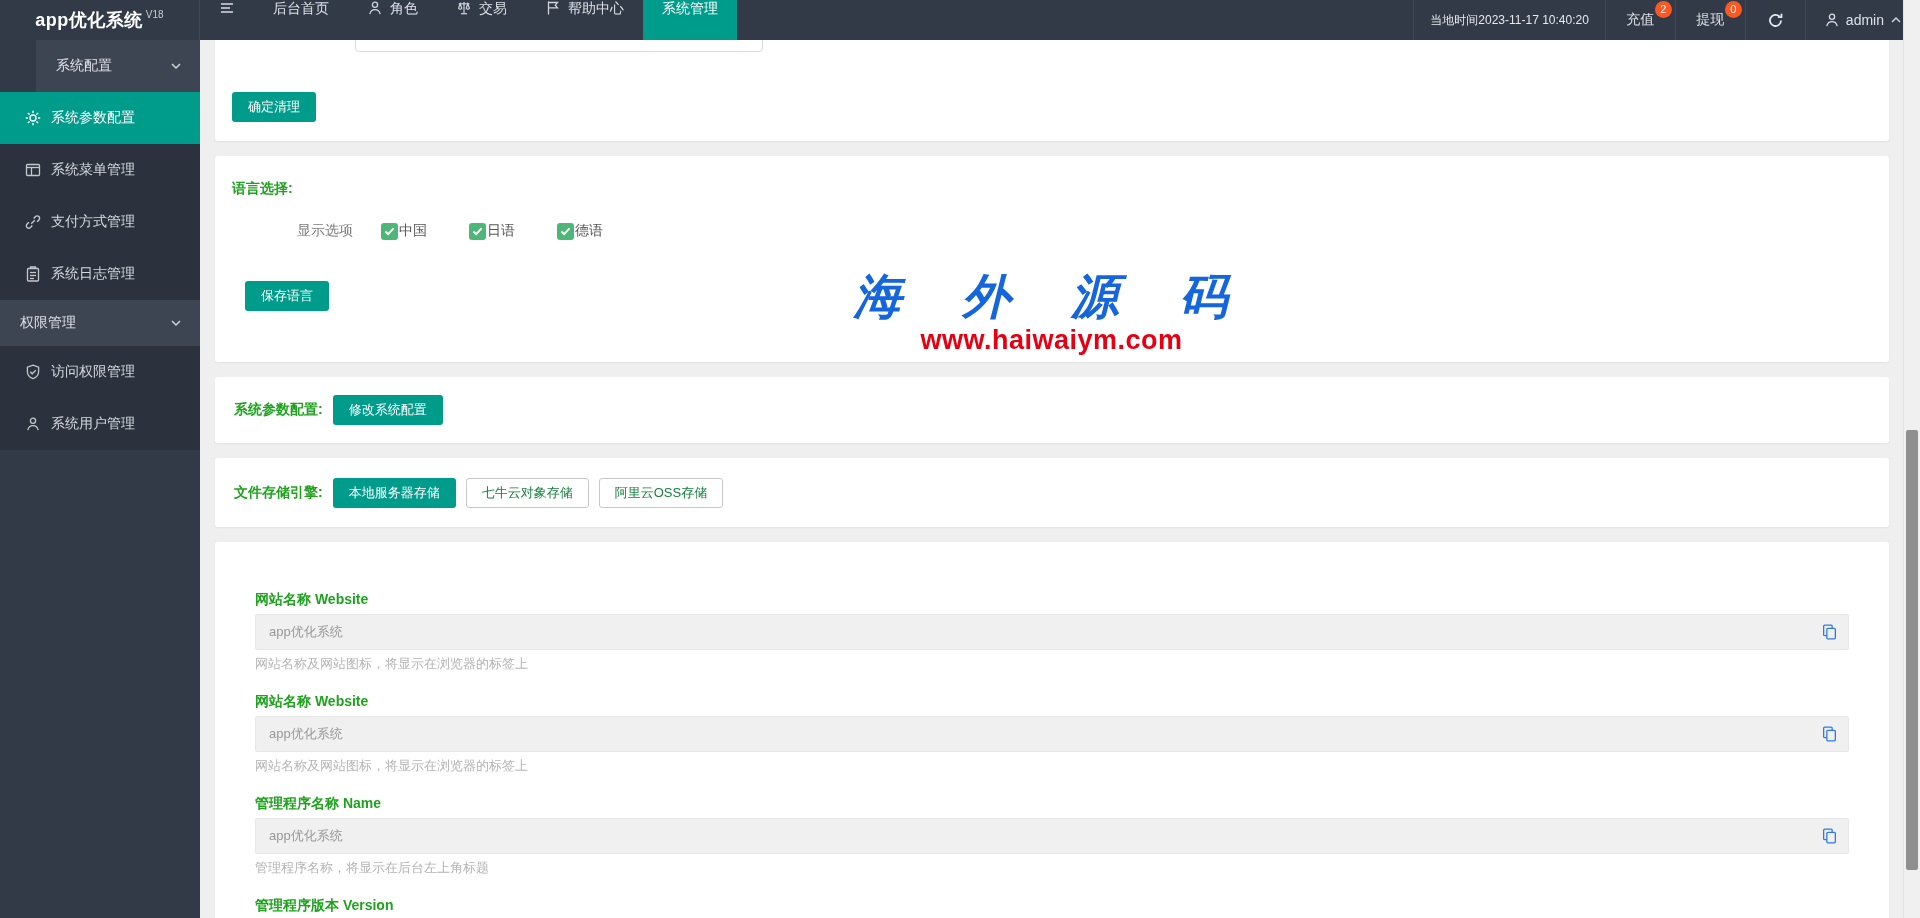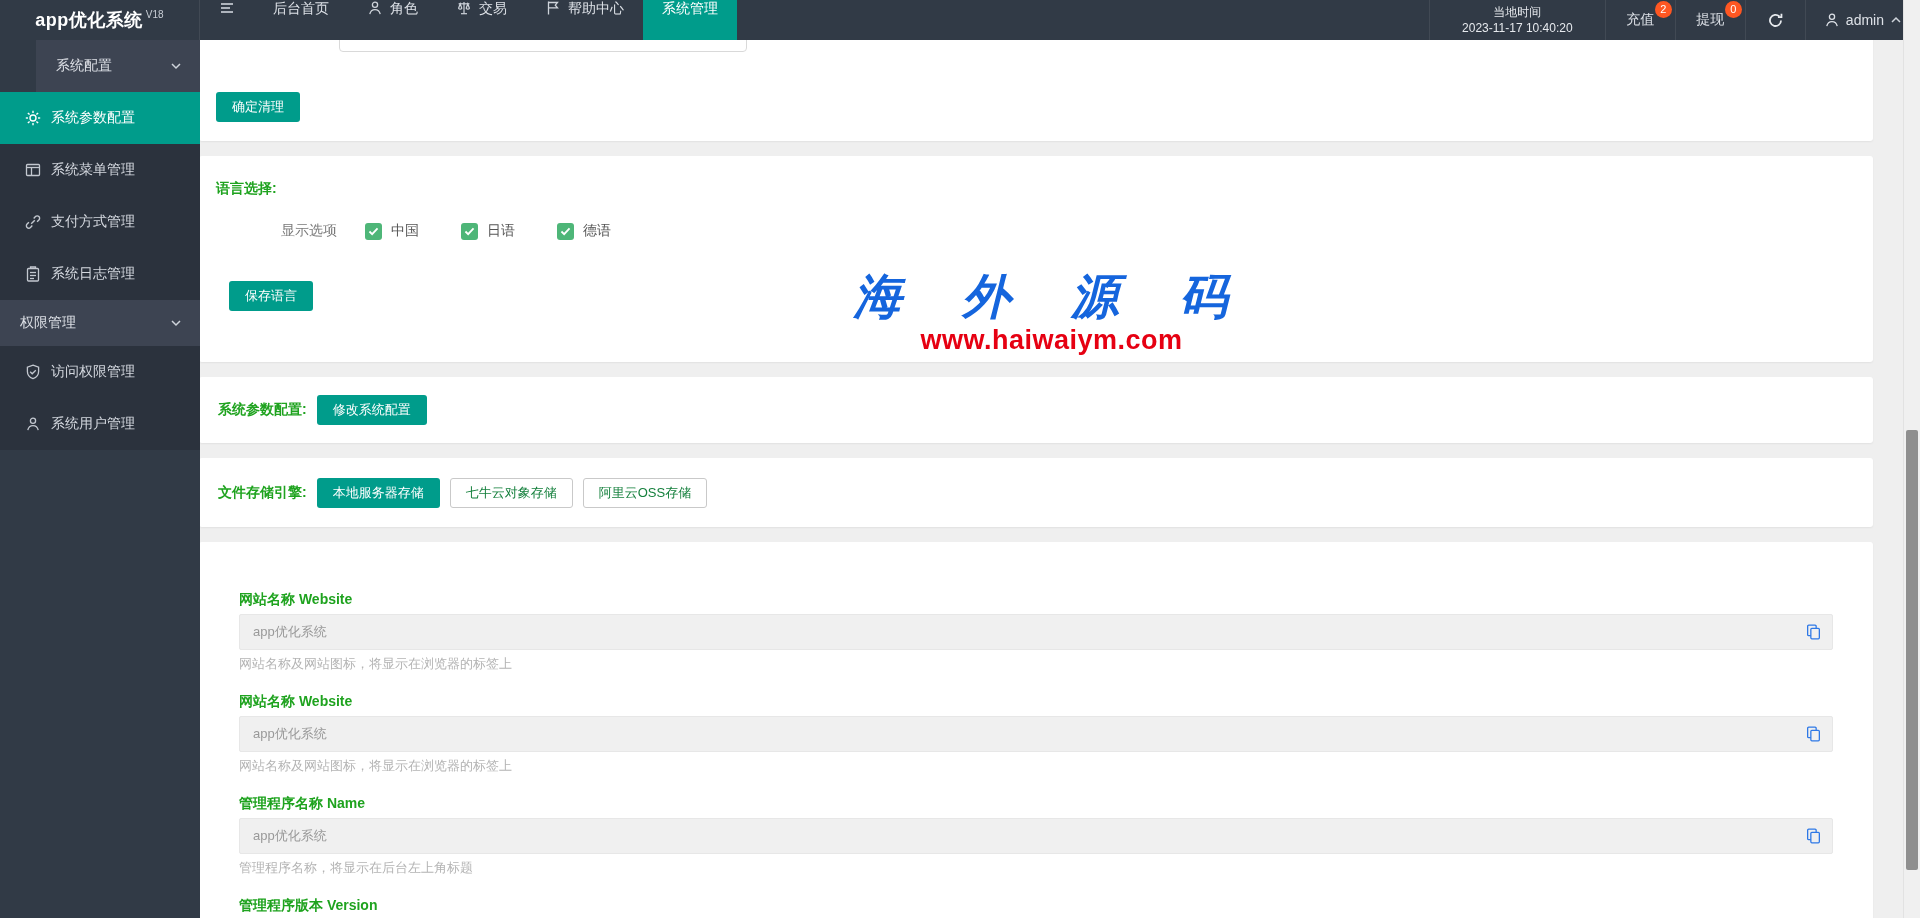--- a/index.html
+++ b/index.html
@@ -22,21 +22,21 @@
   }
   .logo-text { font-size:18px; font-weight:bold; letter-spacing:.5px; }
   .logo-ver { font-size:10px; margin-left:3px; transform:translateY(-6px); color:#c9ced6; font-weight:normal; }
   .nav-item {
     display:flex; gap:7px; padding:0 19px; font-size:14px; cursor:pointer; color:#dde1e7;
   }
   .nav-item .nv-ic { width:16px; height:16px; color:#cfd4db; }
   .nav-item.active { background:#009c8b; color:#fff; }
   .nav-right { margin-left:auto; display:flex; align-items:stretch; }
   .time-block {
-    display:flex; flex-direction:column; justify-content:center; align-items:center;
+    display:flex; flex-direction:row; justify-content:center; align-items:center;
     padding:0 16px; border-left:1px solid rgba(255,255,255,.08);
     font-size:12px; line-height:16px; color:#e6e9ed; min-width:176px;
   }
   .nav-tool {
     position:relative; display:flex; align-items:center; justify-content:center; gap:6px;
     border-left:1px solid rgba(255,255,255,.08); font-size:14px; cursor:pointer; color:#dde1e7;
   }
   .tool-recharge, .tool-withdraw { width:70px; }
   .tool-refresh { width:60px; }
   .tool-admin { padding:0 18px; }
@@ -62,21 +62,21 @@
   .menu-item {
     height:52px; display:flex; align-items:center; gap:10px; padding-left:25px;
     font-size:14px; color:#d4d8df; cursor:pointer;
   }
   .menu-item .mi-ic { width:16px; height:16px; color:#c3c8d0; flex:none; }
   .menu-item.active { background:#009c8b; color:#fff; }
   .menu-item.active .mi-ic { color:#fff; }
 
   
   .content {
-    position:absolute; left:184px; top:40px; width:1703px; height:878px;
+    position:absolute; left:200px; top:40px; width:1703px; height:878px;
     background:#efefef; overflow:hidden; padding:0 14px 0 15px;
   }
   .card {
     background:#fff; border-radius:3px; box-shadow:0 1px 2px rgba(0,0,0,.06); position:relative;
   }
   .btn {
     display:inline-flex; align-items:center; justify-content:center; height:30px; padding:0 15px;
     font-size:13px; border-radius:3px; border:1px solid transparent; cursor:pointer;
     background:#009c8b; color:#fff; white-space:nowrap;
   }
@@ -86,21 +86,21 @@
   .card-cleanup { height:119px; margin-top:-18px; overflow:hidden; }
   .partial-input {
     position:absolute; left:140px; top:-12px; width:408px; height:42px;
     background:#fff; border:1px solid #d9d9d9; border-radius:4px;
   }
   .cleanup-btn { position:absolute; left:17px; top:70px; }
 
   .card-language { margin-top:15px; height:206px; padding:24px 17px 0; }
   .option-row { margin:24px 0 0 65px; display:flex; align-items:center; font-size:14px; color:#555; }
   .option-label { color:#7a7a7a; margin-right:28px; }
-  .checkbox-group { display:flex; align-items:center; gap:9px; margin-right:42px; cursor:pointer; }
+  .checkbox-group { display:flex; align-items:center; gap:1px; margin-right:42px; cursor:pointer; }
   .checkbox {
     width:17px; height:17px; border-radius:3px; background:#4eb678;
     display:flex; align-items:center; justify-content:center; flex:none;
   }
   .checkbox svg { width:11px; height:9px; }
   .save-btn { margin:41px 0 0 13px; }
 
   .card-inline { margin-top:15px; display:flex; align-items:center; padding-left:19px; gap:10px; }
   .card-config { height:66px; }
   .card-storage { height:69px; }

